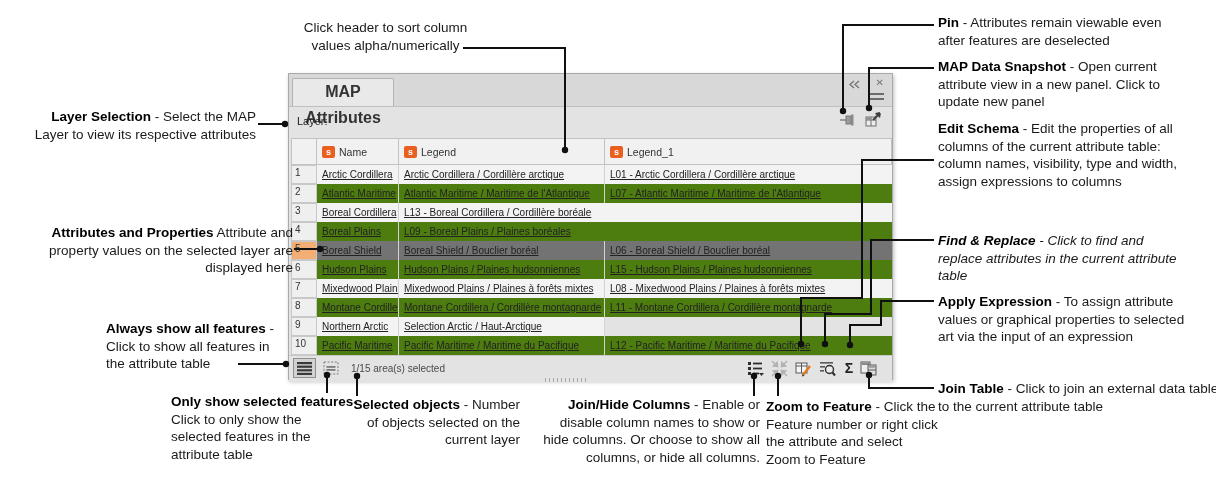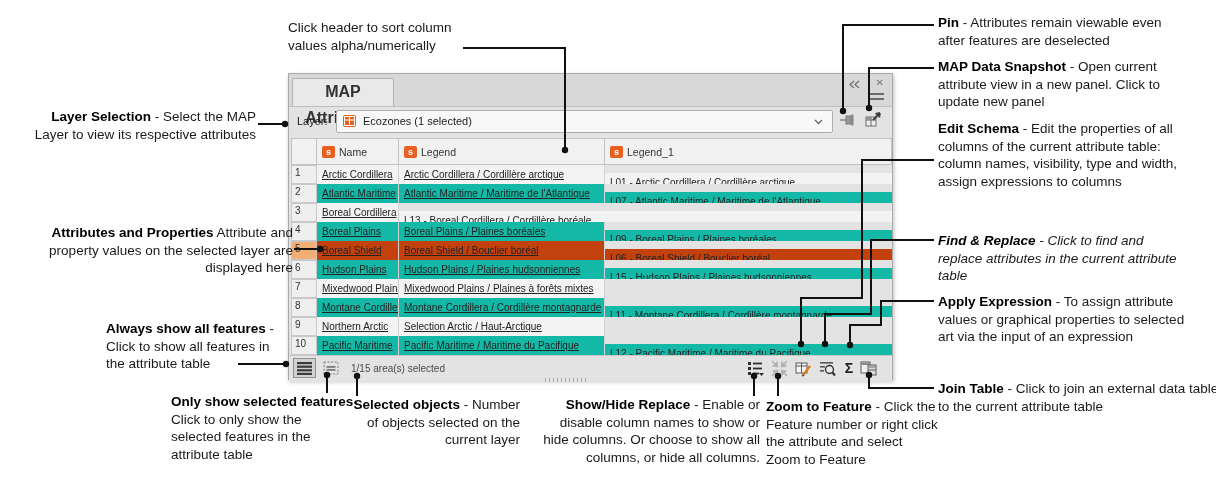--- a/index.html
+++ b/index.html
@@ -3,21 +3,21 @@
 <meta charset="utf-8">
 <style>
   html,body{margin:0;padding:0;background:#fff;}
   body{width:1216px;height:501px;position:relative;overflow:hidden;
        font-family:"Liberation Sans","DejaVu Sans",sans-serif;-webkit-font-smoothing:antialiased;}
 
   
   .note{position:absolute;font-size:13.5px;line-height:17.5px;color:#1a1a1a;z-index:3;}
   .note b{color:#000;font-weight:700;white-space:nowrap;}
   .ta-r{text-align:right;}
-  .ta-c{}
+  .ta-c{text-align:center;}
 
   
   #wires{position:absolute;left:0;top:0;z-index:2;pointer-events:none;}
   #wires polyline{fill:none;stroke:#101010;stroke-width:2;}
   #wires circle{fill:#101010;}
 
   
   .panel{position:absolute;left:288px;top:73px;width:605px;height:307px;background:#e3e3e3;
          border:1px solid #a9a9a9;box-sizing:border-box;z-index:1;box-shadow:1px 2px 4px rgba(0,0,0,.25);}
   .tabbar{position:absolute;left:0;top:0;right:0;height:32px;background:#d8d8d8;border-bottom:1px solid #bfbfbf;}
@@ -45,28 +45,28 @@
   .thead{display:flex;height:27px;}
   .th{background:#f1f1f1;border:1px solid #c2c2c2;border-left:none;box-sizing:border-box;
       display:flex;align-items:center;gap:4px;padding-left:5px;font-size:10.5px;color:#333;}
   .th:first-child{border-left:1px solid #c2c2c2;}
   .w-num{width:26px;flex:none;}
   .w-name{width:82px;flex:none;}
   .w-legend{width:206px;flex:none;}
   .w-legend1{flex:1;min-width:0;}
   .trow{display:flex;height:19px;}
   .trow.odd .cell{background:#f3f3f3;}
-  .trow.even .cell{background:#14b8a6;}
-  .trow.sel .cell{background:#c2410c;}
+  .trow.even .cell{background:#4d7c0f;}
+  .trow.sel .cell{background:#737373;}
   .rownum{width:26px;flex:none;background:#efefef;border:1px solid #c8c8c8;box-sizing:border-box;
           font-size:10px;color:#333;padding:1px 0 0 3px;}
   .trow.sel .rownum{background:#f2ae74;}
   .cell{font-size:10px;line-height:19px;color:#222;padding-left:5px;white-space:nowrap;overflow:hidden;
         border-right:1px solid #d2d2d2;box-sizing:border-box;text-decoration:underline;}
-  .cell.w-legend1{border-right:none;margin-top:8px;}
+  .cell.w-legend1{border-right:none;}
 
   
   .statusbar{position:absolute;left:0;right:0;top:281px;height:26px;background:#e3e3e3;border-top:1px solid #c8c8c8;}
   .sbtn{position:absolute;top:2px;width:23px;height:20px;box-sizing:border-box;display:flex;align-items:center;justify-content:center;}
   .sbtn.pressed{background:#d2d2d2;border:1px solid #8f8f8f;}
   .sb-text{position:absolute;left:62px;top:7px;font-size:10px;color:#4a4a4a;}
   .sico{position:absolute;top:4px;width:17px;height:17px;}
   .sigma{font-size:14px;font-weight:600;color:#222;line-height:17px;text-align:center;}
   .grip{position:absolute;left:256px;top:22px;width:44px;height:4px;
         background:repeating-linear-gradient(90deg,#a8a8a8 0 1px,transparent 1px 4px);}
@@ -112,52 +112,39 @@
 <div class="note" style="left:938px;top:120px;width:250px;"><b>Edit Schema</b><span> - Edit the properties of all columns of the current attribute table: column names, visibility, type and width, assign expressions to columns</span></div>
 <div class="note" style="left:938px;top:232px;width:240px;font-style:italic;"><b>Find &amp; Replace</b><span> - Click to find and replace attributes in the current attribute table</span></div>
 <div class="note" style="left:938px;top:293px;width:255px;"><b>Apply Expression</b><span> - To assign attribute values or graphical properties to selected art via the input of an expression</span></div>
 <div class="note" style="left:938px;top:380px;width:285px;"><b>Join Table</b><span> - Click to join an external data table to the current attribute table</span></div>
 
 <div class="note ta-r" style="left:18px;top:108px;width:238px;"><b>Layer Selection</b><span> - Select the MAP Layer to view its respective attributes</span></div>
 <div class="note ta-r" style="left:40px;top:224px;width:253px;"><b>Attributes and Properties</b><span> Attribute and property values on the selected layer are displayed here</span></div>
 <div class="note" style="left:106px;top:320px;width:180px;"><b>Always show all features</b><span> - Click to show all features in the attribute table</span></div>
 <div class="note" style="left:171px;top:393px;width:172px;"><b>Only show selected features</b><span>- Click to only show the selected features in the attribute table</span></div>
 <div class="note ta-r" style="left:350px;top:396px;width:170px;"><b>Selected objects</b><span> - Number of objects selected on the current layer</span></div>
-<div class="note ta-r" style="left:542px;top:396px;width:218px;"><b>Show/Hide Replace</b><span> - Enable or disable column names to show or hide columns. Or choose to show all columns, or hide all columns.</span></div>
+<div class="note ta-r" style="left:542px;top:396px;width:218px;"><b>Join/Hide Columns</b><span> - Enable or disable column names to show or hide columns. Or choose to show all columns, or hide all columns.</span></div>
 <div class="note" style="left:766px;top:398px;width:172px;"><b>Zoom to Feature</b><span> - Click the Feature number or right click the attribute and select Zoom to Feature</span></div>
 
 <div class="panel">
 
   <div class="tabbar">
     <div class="tab">MAP Attributes</div>
     <svg class="corner-ico" style="right:32px;top:6px;" width="12" height="9">
       <path d="M6 1 L2 4.5 L6 8 M11 1 L7 4.5 L11 8" stroke="#777" stroke-width="1.4" fill="none"></path>
     </svg>
     <div class="corner-ico" style="right:8px;top:3px;font-size:10px;">✕</div>
     <div class="menu-ico">
         <div></div>
         <div></div>
       </div>
   </div>
 
   <div class="layerrow">
     <div class="layerlabel">Layer:</div>
-    <div class="dropdown">
-      <span class="fieldico dd-fieldico">
-        <svg width="13" height="12">
-            <rect x="1.5" y="1.5" width="10" height="9" fill="none" stroke="#fff" stroke-width="1"></rect>
-            <line x1="1.5" y1="5" x2="11.5" y2="5" stroke="#fff"></line>
-            <line x1="6.5" y1="1.5" x2="6.5" y2="10.5" stroke="#fff"></line>
-          </svg>
-      </span>
-      <span class="dd-text">Ecozones (1 selected)</span>
-      <svg class="dd-chev" width="9" height="6">
-        <polyline points="1,1 4.5,4.5 8,1" fill="none" stroke="#666" stroke-width="1.3"></polyline>
-      </svg>
-    </div>
     <div class="toolbtn" style="left:549px;top:5px;">
       <svg width="18" height="18">
         <line x1="2" y1="9" x2="8" y2="9" stroke="#8a8a8a" stroke-width="1.6"></line>
         <rect x="8" y="5" width="5" height="8" fill="#9a9a9a" stroke="#787878"></rect>
         <rect x="13" y="3.5" width="2.5" height="11" fill="#8a8a8a"></rect>
       </svg>
     </div>
     <div class="toolbtn" style="left:575px;top:3px;">
       <svg width="20" height="20">
         <rect x="2" y="8" width="10" height="9" fill="#ededed" stroke="#6d6d6d"></rect>
@@ -199,39 +186,39 @@
     <div class="cell w-legend1">L07 - Atlantic Maritime / Maritime de l'Atlantique</div>
   </div>
         <div class="trow odd">
     <div class="rownum">3</div>
     <div class="cell w-name">Boreal Cordillera</div>
     <div class="cell w-legend1">L13 - Boreal Cordillera / Cordillère boréale</div>
   </div>
         <div class="trow even">
     <div class="rownum">4</div>
     <div class="cell w-name">Boreal Plains</div>
-    <div class="cell w-legend">Boreal Plains / Plaines boréales</div>
     <div class="cell w-legend1">L09 - Boreal Plains / Plaines boréales</div>
   </div>
         <div class="trow odd sel">
     <div class="rownum">5</div>
     <div class="cell w-name">Boreal Shield</div>
     <div class="cell w-legend">Boreal Shield / Bouclier boréal</div>
     <div class="cell w-legend1">L06 - Boreal Shield / Bouclier boréal</div>
   </div>
         <div class="trow even">
     <div class="rownum">6</div>
     <div class="cell w-name">Hudson Plains</div>
     <div class="cell w-legend">Hudson Plains / Plaines hudsonniennes</div>
     <div class="cell w-legend1">L15 - Hudson Plains / Plaines hudsonniennes</div>
   </div>
         <div class="trow odd">
     <div class="rownum">7</div>
     <div class="cell w-name">Mixedwood Plains</div>
     <div class="cell w-legend">Mixedwood Plains / Plaines à forêts mixtes</div>
+    <div class="cell w-legend1">L08 - Mixedwood Plains / Plaines à forêts mixtes</div>
   </div>
         <div class="trow even">
     <div class="rownum">8</div>
     <div class="cell w-name">Montane Cordillera</div>
     <div class="cell w-legend">Montane Cordillera / Cordillère montagnarde</div>
     <div class="cell w-legend1">L11 - Montane Cordillera / Cordillère montagnarde</div>
   </div>
         <div class="trow odd">
     <div class="rownum">9</div>
     <div class="cell w-name">Northern Arctic</div>

